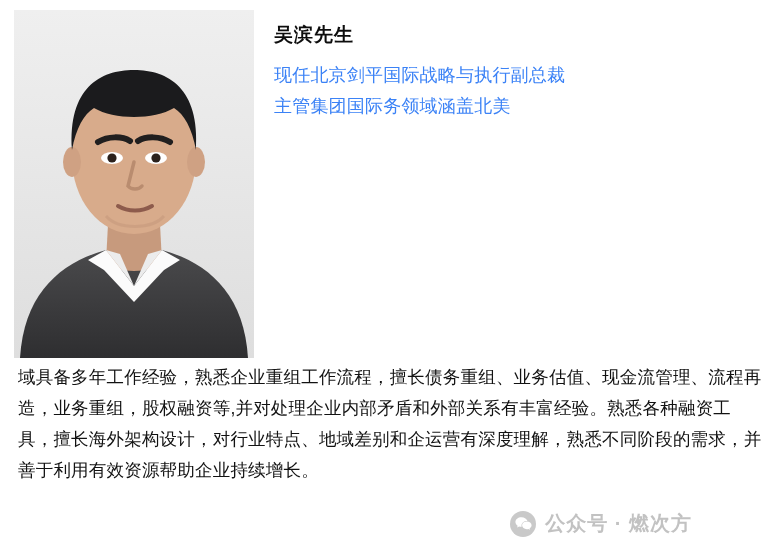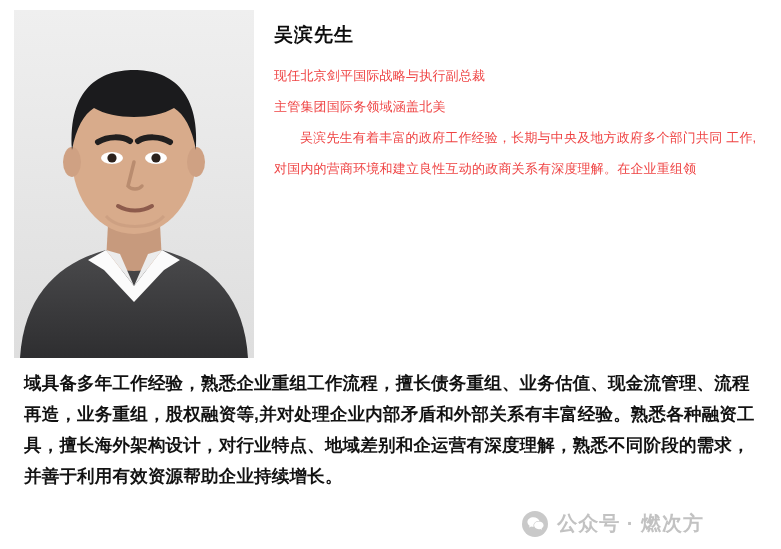--- a/index.html
+++ b/index.html
@@ -14,21 +14,20 @@
     font-family: "Liberation Sans", "DejaVu Sans", sans-serif;
     color: #111111;
     overflow: hidden;
   }
 
   .page {
     position: relative;
     width: 708px;
     height: 549px;
     background: #ffffff;
-    padding-left: 12px;
   }
 
   
   .portrait {
     position: absolute;
     left: 14px;
     top: 10px;
     width: 240px;
     height: 348px;
     background: #e9e9e9;
@@ -45,40 +44,40 @@
     font-weight: bold;
     letter-spacing: 1px;
     color: #0d0d0d;
   }
 
   .side-text {
     position: absolute;
     left: 274px;
     top: 60px;
     width: 492px;
-    font-size: 13px;
+    font-size: 18px;
     line-height: 31px;
-    color: #ef4444;
+    color: #3b82f6;
     letter-spacing: 0.2px;
   }
   .side-text p { margin: 0; }
   .indent { text-indent: 2em; }
 
   
   .full-text {
     position: absolute;
     left: 14px;
     top: 358px;
     width: 752px;
     font-size: 17.5px;
     line-height: 31px;
     color: #121212;
     letter-spacing: 0.2px;
   }
-  .full-text p { margin: 10px; font-weight: bold; }
+  .full-text p { margin: 4px; }
 
   
   .footer {
     position: absolute;
     right: 16px;
     bottom: 12px;
     display: flex;
     align-items: center;
     gap: 9px;
   }
@@ -146,21 +145,20 @@
 
       <path d="M92 206 C104 220 138 220 150 206" stroke="#c79a7d" stroke-width="3" fill="none" opacity="0.6"></path>
     </svg>
   </div>
 
   <div class="name">吴滨先生</div>
 
   <div class="side-text">
     <p>现任北京剑平国际战略与执行副总裁</p>
     <p>主管集团国际务领域涵盖北美</p>
-    <p class="indent">吴滨先生有着丰富的政府工作经验，长期与中央及地方政府多个部门共同 工作,对国内的营商环境和建立良性互动的政商关系有深度理解。在企业重组领</p>
   </div>
 
   <div class="full-text">
     <p>域具备多年工作经验，熟悉企业重组工作流程，擅长债务重组、业务估值、现金流管理、流程再造，业务重组，股权融资等,并对处理企业内部矛盾和外部关系有丰富经验。熟悉各种融资工具，擅长海外架构设计，对行业特点、地域差别和企运营有深度理解，熟悉不同阶段的需求，并善于利用有效资源帮助企业持续增长。</p>
   </div>
 
   <div class="footer">
     <span class="wechat-badge">
       <svg width="17" height="15" viewBox="0 0 24 20">
         <path d="M9 1C4.3 1 0.6 4 0.6 7.8c0 2.1 1.2 4 3.1 5.2L3 15.6l2.9-1.5c0.9 0.2 1.9 0.4 3 0.4h0.6c-0.2-0.6-0.3-1.2-0.3-1.8 0-3.5 3.4-6.3 7.6-6.3 0.3 0 0.5 0 0.8 0C17 3.6 13.4 1 9 1z" fill="#ffffff"></path>

